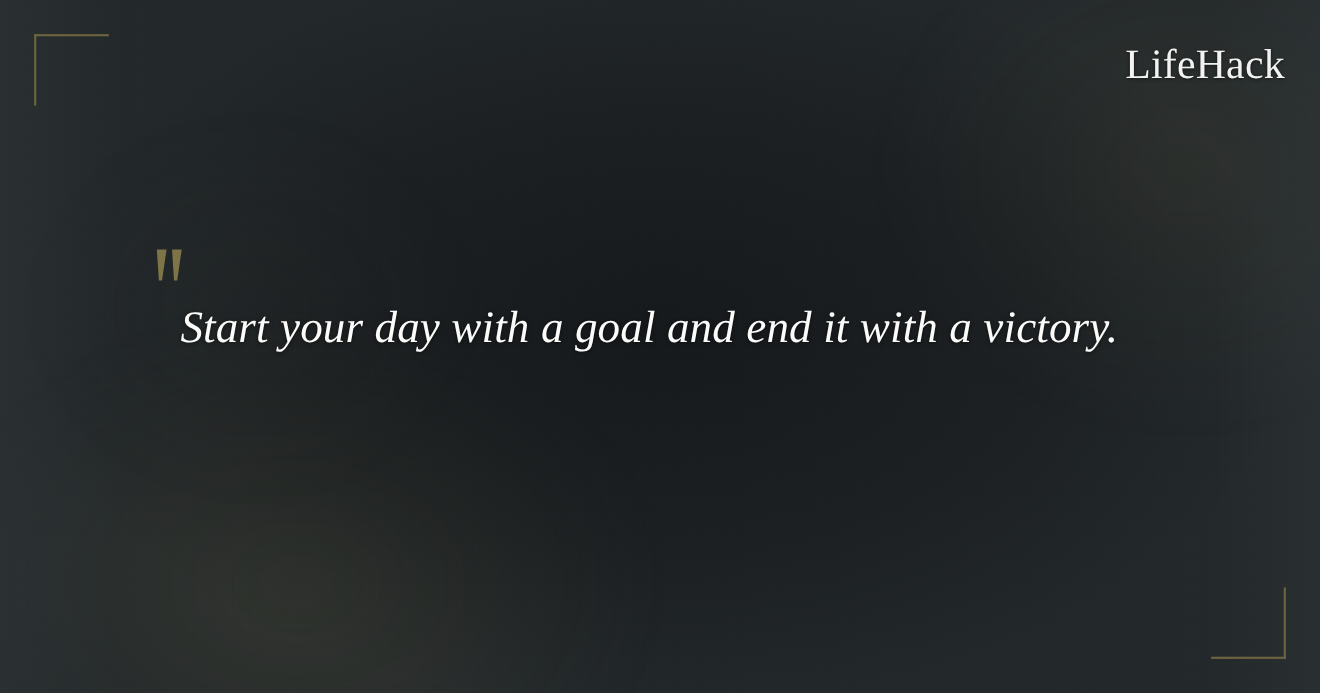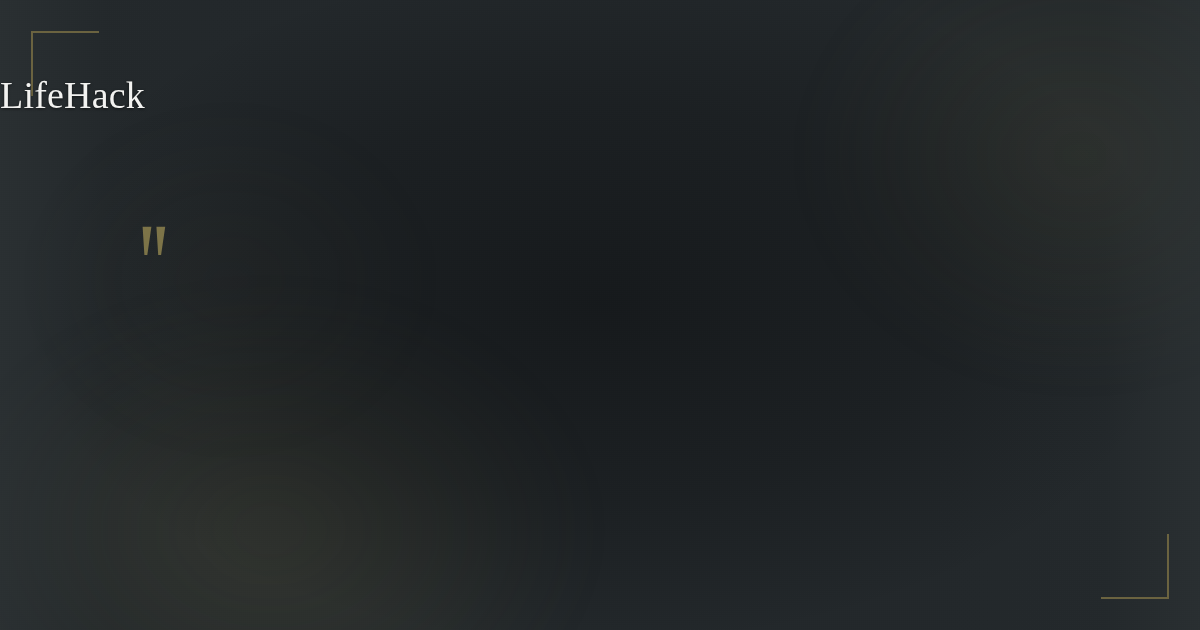--- a/index.html
+++ b/index.html
@@ -113,23 +113,22 @@
   .corner-br { left: 1101px; top: 534px; }
   .corner-br .h { left: 0; bottom: 0; width: 68px; height: 2px; }
   .corner-br .v { right: 0; top: 0; width: 2px; height: 65px; }
 
   
   .brand {
     position: absolute;
     top: 40px;
     left: 0;
     width: 1168px;
-    text-align: left;
+    text-align: right;
     z-index: 5;
-    margin-top: 36px;
   }
   .brand-word {
     display: inline-block;
     font-family: "Liberation Serif", "DejaVu Serif", serif;
     font-size: 38px;
     font-weight: 400;
     letter-spacing: 0.2px;
     color: #f2f2f0;
     line-height: 1;
     text-shadow: 0 1px 3px rgba(0,0,0,0.55);
@@ -189,15 +188,16 @@
 
   <div class="brand">
     <span class="brand-word">LifeHack</span>
   </div>
 
   <div class="quote-block">
     <svg class="quote-mark" viewBox="0 0 34 36" aria-hidden="true">
       <path d="M3.6 0.8 L12.4 0.8 L8.3 29.0 L5.4 29.0 Z" fill="#7d7448"></path>
       <path d="M17.4 0.8 L26.2 0.8 L22.1 29.0 L19.2 29.0 Z" fill="#7d7448"></path>
     </svg>
+    <span class="quote-text">Start your day with a goal and end it with a victory.</span>
   </div>
 
 </div>
 
 </body></html>

